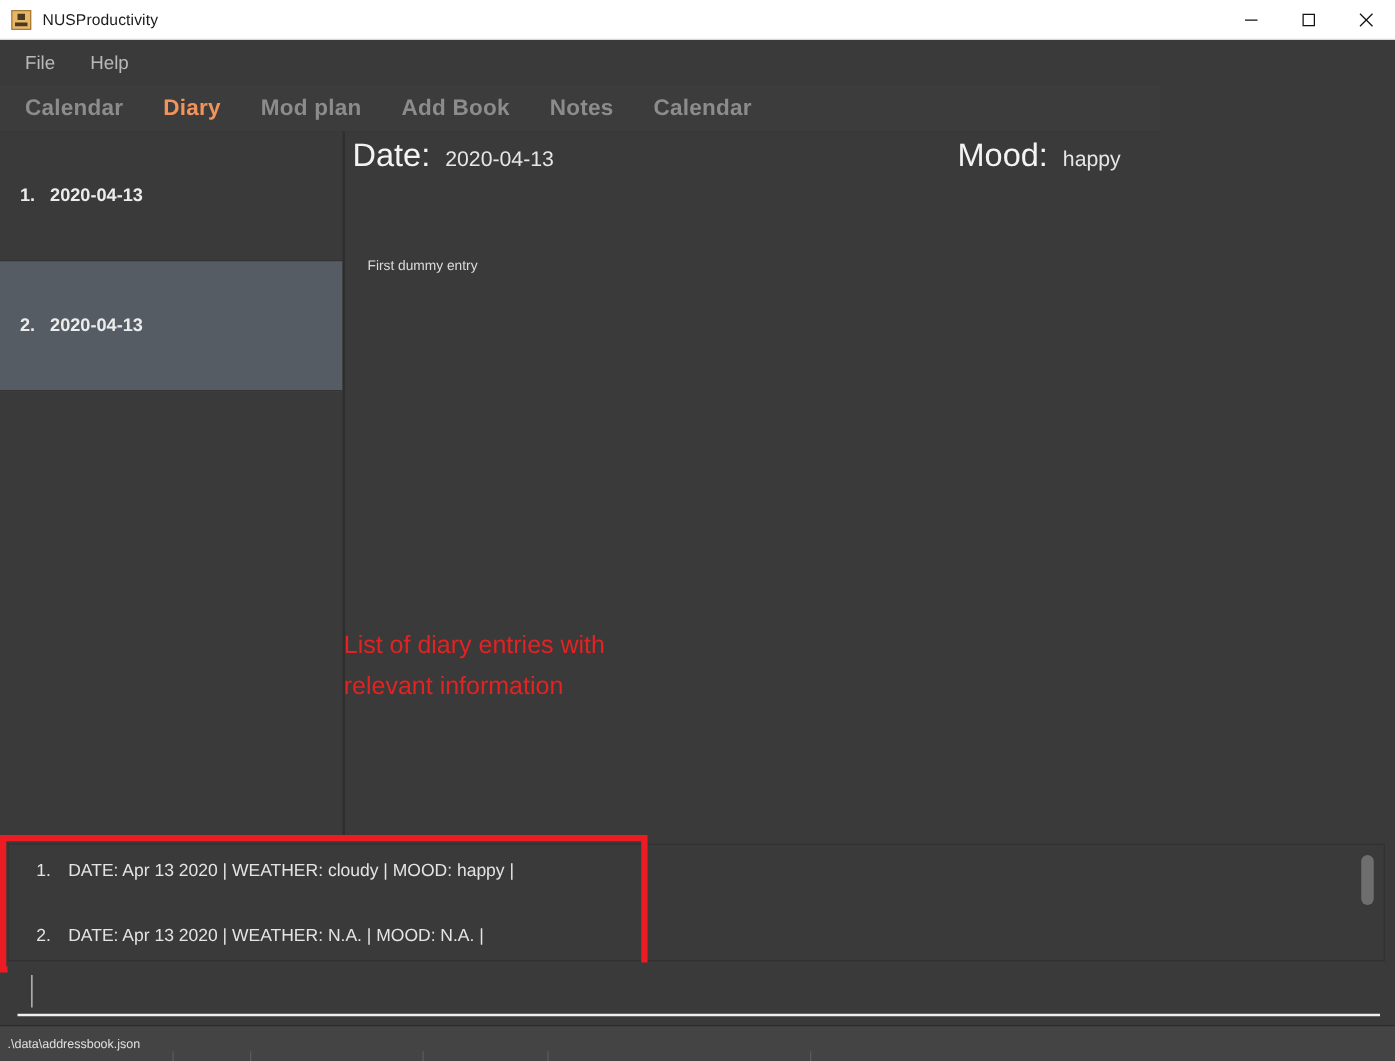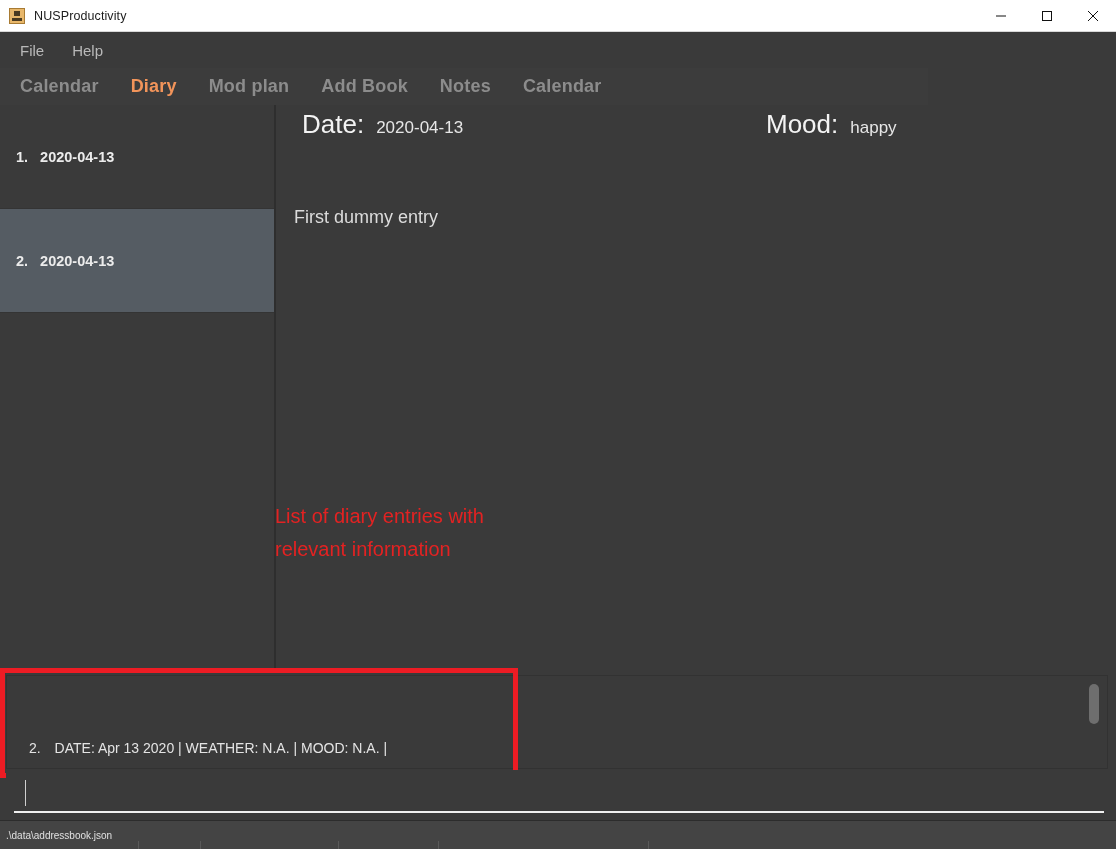--- a/index.html
+++ b/index.html
@@ -176,29 +176,29 @@
   }
   .fld .lbl {
     font-size: 26px;
     color: #f3f3f3;
   }
   .fld .val {
     font-size: 17px;
     color: #e6e6e6;
     margin-left: 12px;
   }
-  #fld-date    { left: 24px;   top: 4px; justify-content: flex-end; }
+  #fld-date    { left: 4px;   top: 4px; justify-content: flex-end; }
   #fld-weather { left: 272px; top: 4px; }
   #fld-mood    { left: 488px; top: 4px; }
 
   .entry-body {
     position: absolute;
     left: 16px;
     top: 102px;
-    font-size: 18px;
+    font-size: 11px;
     color: #dcdcdc;
   }
 
   .annotation {
     position: absolute;
     left: 275px;
     top: 500px;
     font-size: 20px;
     line-height: 33px;
     color: #e32222;
@@ -361,20 +361,24 @@
         <span class="val">happy</span>
       </div>
     </div>
     <div class="entry-body">First dummy entry</div>
   </div>
 
   <div class="annotation">List of diary entries with
 relevant information</div>
 
   <div class="resultbox">
+    <div class="result-line r0">
+      <span class="idx">1.</span>
+      <span>DATE: Apr 13 2020 | WEATHER: cloudy | MOOD: happy |</span>
+    </div>
     <div class="result-line r1">
       <span class="idx">2.</span>
       <span>DATE: Apr 13 2020 | WEATHER: N.A. | MOOD: N.A. |</span>
     </div>
     <div class="result-scroll-thumb"></div>
   </div>
   <div class="result-highlight"></div>
 
   <div class="commandbox">
     <div class="cmd-caret"></div>

